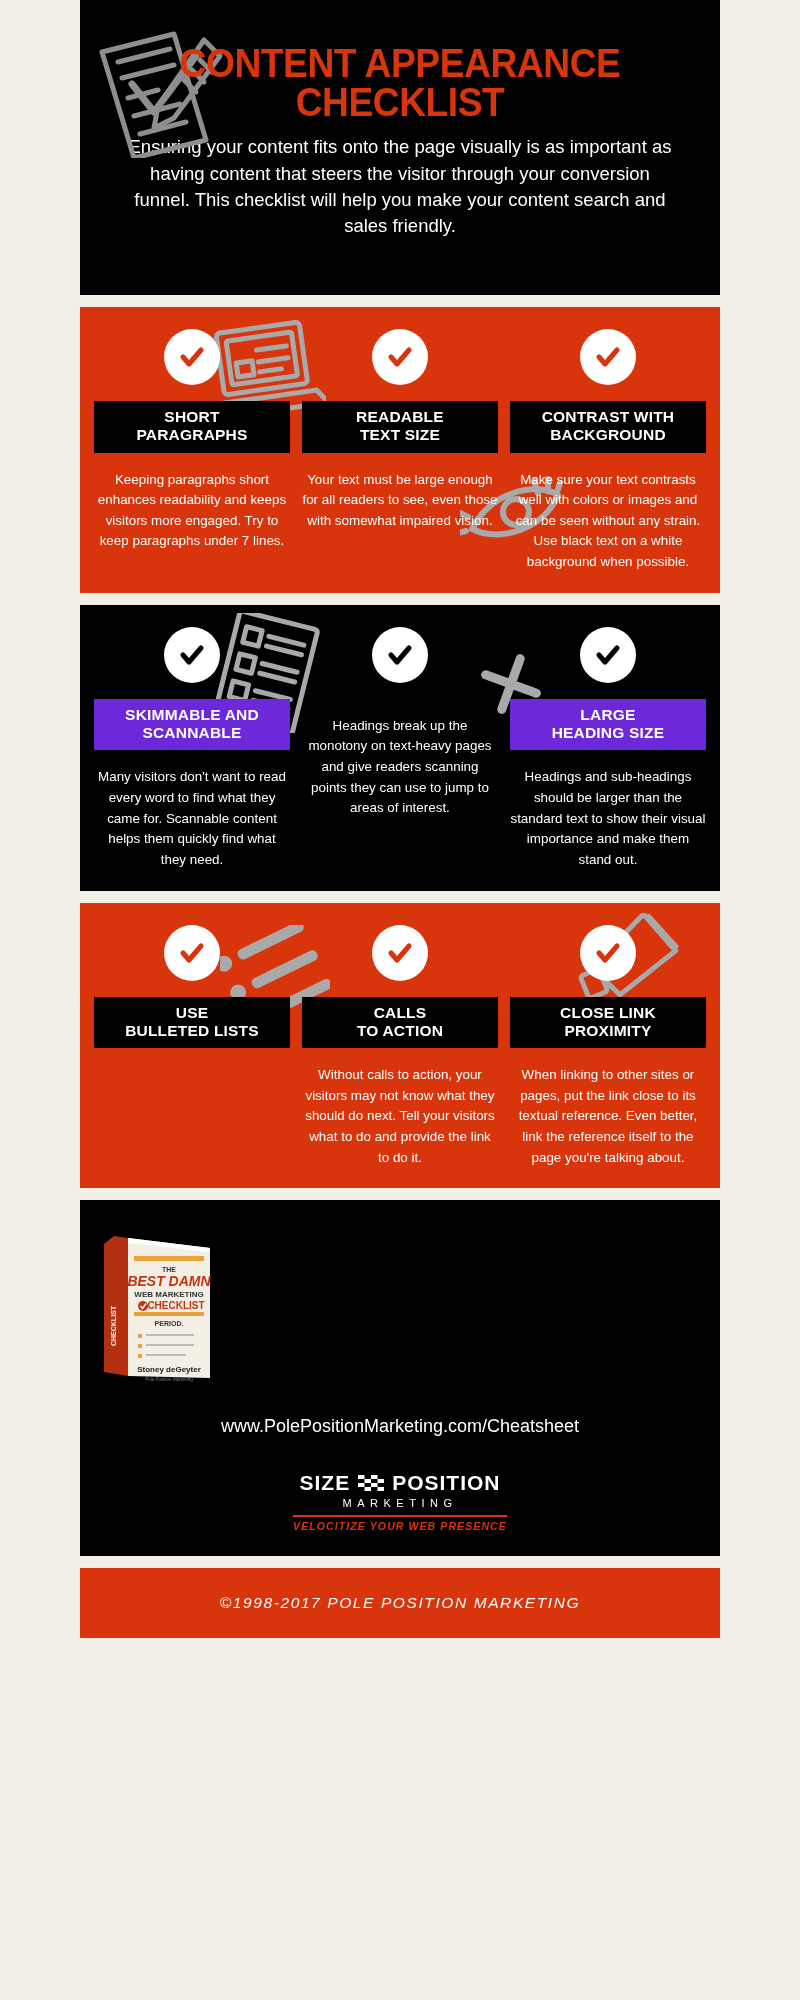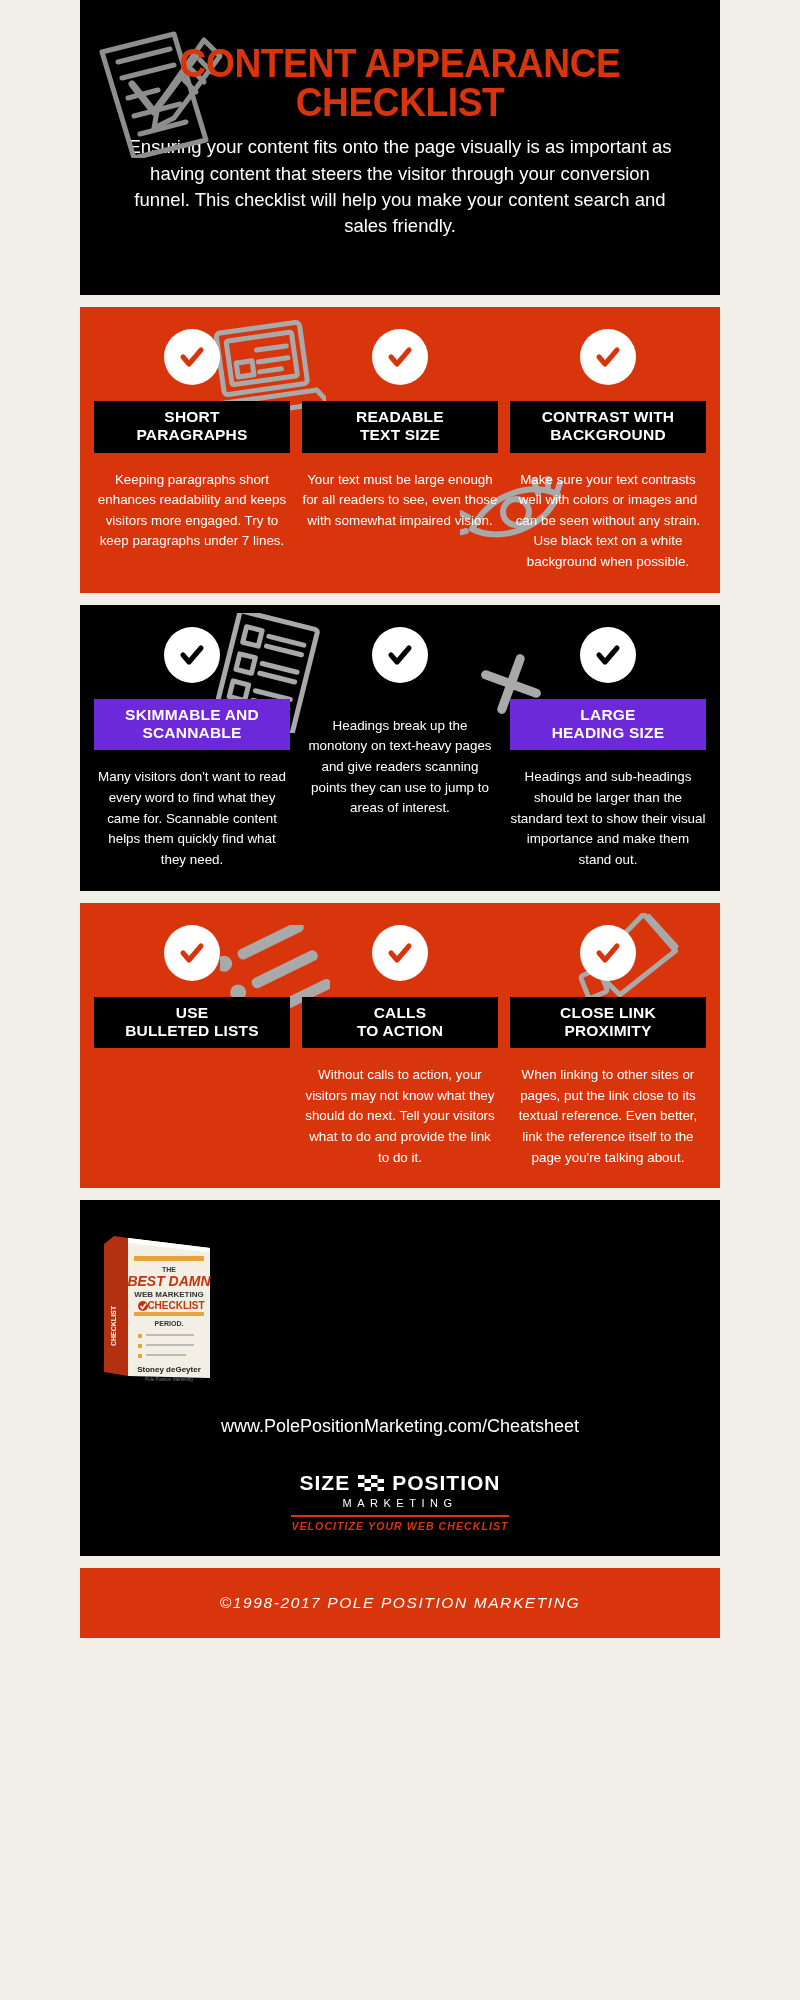--- a/index.html
+++ b/index.html
@@ -459,21 +459,21 @@
                 <rect x="19.5" y="4" width="6.5" height="4" fill="#fff"></rect>
             <rect x="0" y="8" width="6.5" height="4" fill="#fff"></rect>
                 <rect x="13" y="8" width="6.5" height="4" fill="#fff"></rect>
             <rect x="6.5" y="12" width="6.5" height="4" fill="#fff"></rect>
                 <rect x="19.5" y="12" width="6.5" height="4" fill="#fff"></rect>
           </g>
         </svg>
         <span>POSITION</span>
       </div>
       <div class="logo-sub">MARKETING</div>
-      <div class="logo-tag">VELOCITIZE YOUR WEB CHECKLIST</div>
+      <div class="logo-tag">VELOCITIZE YOUR WEB PRESENCE</div>
     </div>
   </div>
 
   <div class="gap"></div>
 
   <div class="band orange copy">
     <span>©1998-2017 POLE POSITION MARKETING</span>
   </div>
 
 </div>

